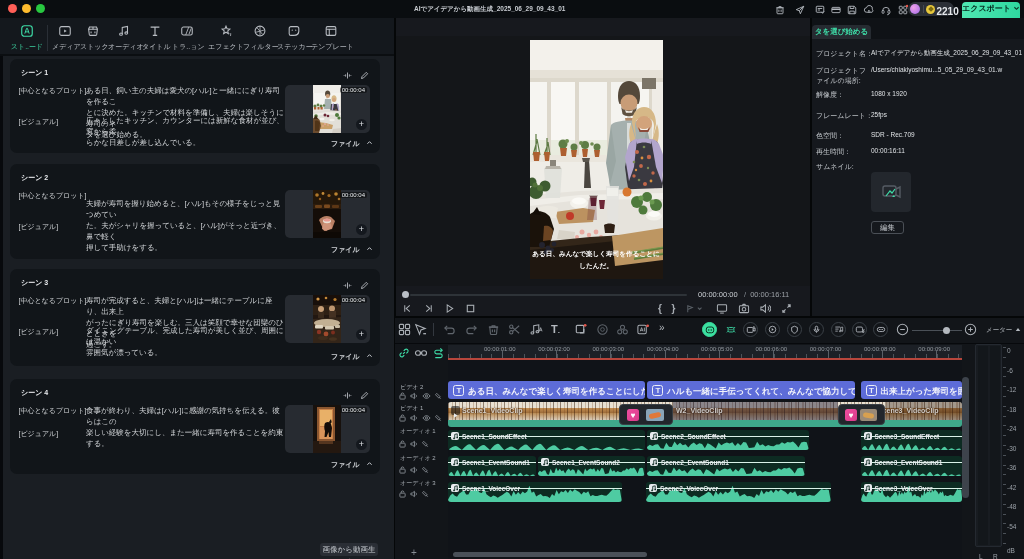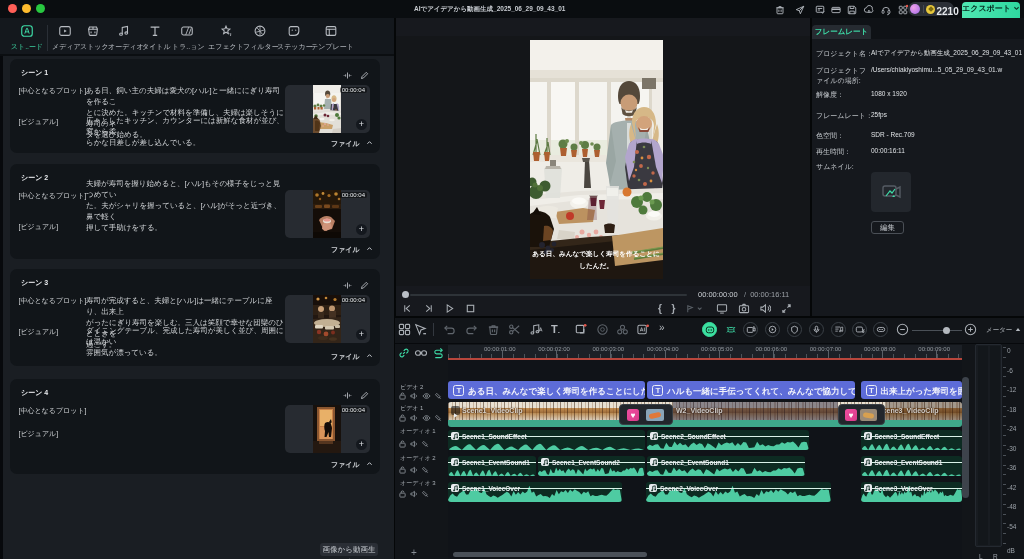--- a/index.html
+++ b/index.html
@@ -314,21 +314,21 @@
           <div class="plus">+</div>
       </div>
       <div class="sfile" style="top:80px">ファイル&nbsp;&nbsp;&nbsp;<svg width="7" height="5" viewBox="0 0 8 6" style="position:relative;top:-1.5px">
             <path d="M1.5 4.5L4 2l2.5 2.5" stroke="#c6cad0" stroke-width="1.2" fill="none"></path>
           </svg></div>
     </div>
 
     <div class="scard" style="top:146px;height:95px">
       <div class="shead">シーン 2</div>
       <div class="slabel" style="top:27px">[中心となるプロット]</div>
-      <div class="stext" style="top:14px">夫婦が寿司を握り始めると、[ハル]もその様子をじっと見つめてい<br>た。夫がシャリを握っていると、[ハル]がそっと近づき、鼻で軽く<br>押して手助けをする。</div>
+      <div class="stext" style="top:34px">夫婦が寿司を握り始めると、[ハル]もその様子をじっと見つめてい<br>た。夫がシャリを握っていると、[ハル]がそっと近づき、鼻で軽く<br>押して手助けをする。</div>
       <div class="slabel" style="top:57.5px">[ビジュアル]</div>
       <div class="sthumb">
         <svg class="img" viewBox="0 0 28 48" preserveAspectRatio="none">
             <rect width="28" height="48" fill="#1a1closed"></rect>
             <rect width="28" height="48" fill="#191009"></rect>
             <rect x="0" y="0" width="28" height="16" fill="#241709"></rect>
             <g opacity="0.85">
               <circle cx="4" cy="5" r="1.8" fill="#c9882e"></circle>
               <circle cx="10" cy="3.5" r="1.4" fill="#e0a040"></circle>
               <circle cx="16" cy="5.5" r="1.6" fill="#b87828"></circle>
@@ -404,20 +404,21 @@
 
     <div class="scard" style="top:361px;height:95px">
       <div class="shead">シーン 4</div>
       <div class="sic" style="left:333px"><svg width="9" height="9" viewBox="0 0 12 12" fill="none" stroke="currentColor" stroke-width="1.1">
             <path d="M6 2v8M3.5 4.5v3M8.5 4.5v3M1.5 5.5v1M10.5 5.5v1"></path>
           </svg></div>
       <div class="sic" style="left:350px"><svg width="9" height="9" viewBox="0 0 12 12" fill="none" stroke="currentColor" stroke-width="1.1">
             <path d="M2 10l.7-2.6 5.6-5.6 1.9 1.9-5.6 5.6L2 10z"></path>
           </svg></div>
       <div class="slabel" style="top:27px">[中心となるプロット]</div>
+      <div class="stext" style="top:25.5px">食事が終わり、夫婦は[ハル]に感謝の気持ちを伝える。彼らはこの<br>楽しい経験を大切にし、また一緒に寿司を作ることを約束する。</div>
       <div class="slabel" style="top:49.5px">[ビジュアル]</div>
       <div class="sthumb">
         <svg class="img" viewBox="0 0 28 48" preserveAspectRatio="none">
             <rect width="28" height="48" fill="#17110d"></rect>
             <rect x="4" y="2" width="18" height="34" fill="#8a5630"></rect>
             <rect x="6" y="4" width="14" height="30" fill="#c98146"></rect>
             <rect x="7" y="5" width="12" height="16" fill="#e8b068"></rect>
             <rect x="7" y="22" width="12" height="12" fill="#d9945a"></rect>
             <path d="M12 18c3-2 5-1 6 1l1 4-1 9h-2l-.5-5-2 5h-2l.5-6c-1-2-1-6 0-8z" fill="#120c08"></path>
             <path d="M16 17l2-3 .7 3.2L17 19z" fill="#120c08"></path>
@@ -635,21 +636,21 @@
           <path d="M2 4.5h2l3-2.5v8l-3-2.5H2z"></path>
           <path d="M9.5 4c1.5 1 1.5 3 0 4M11 2.5c2.5 2 2.5 5 0 7"></path>
         </svg>
       <svg width="11" height="11" viewBox="0 0 12 12" fill="none" stroke="currentColor" stroke-width="1.2">
           <path d="M7.5 2H10v2.5M4.5 10H2V7.5M10 2L7 5M2 10l3-3"></path>
         </svg>
     </div>
   </div>
   <div id="projinfo" class="abs">
     <div id="pitabstrip" class="abs"></div>
-    <div id="pitab" class="abs">フレームレート</div>
+    <div id="pitab" class="abs">タを選び始める</div>
     <div class="pilabel" style="top:31px">プロジェクト名：</div>
     <div class="pivalue" style="top:31px">AIでアイデアから動画生成_2025_06_29_09_43_01</div>
     <div class="pilabel" style="top:48px;width:52px">プロジェクトファイルの場所:</div>
     <div class="pivalue" style="top:48px">/Users/chiakiyoshimu...5_05_29_09_43_01.w</div>
     <div class="pilabel" style="top:72px">解像度：</div>
     <div class="pivalue" style="top:72px">1080 x 1920</div>
     <div class="pilabel" style="top:93px">フレームレート：</div>
     <div class="pivalue" style="top:93px">25fps</div>
     <div class="pilabel" style="top:113px">色空間：</div>
     <div class="pivalue" style="top:113px">SDR - Rec.709</div>

